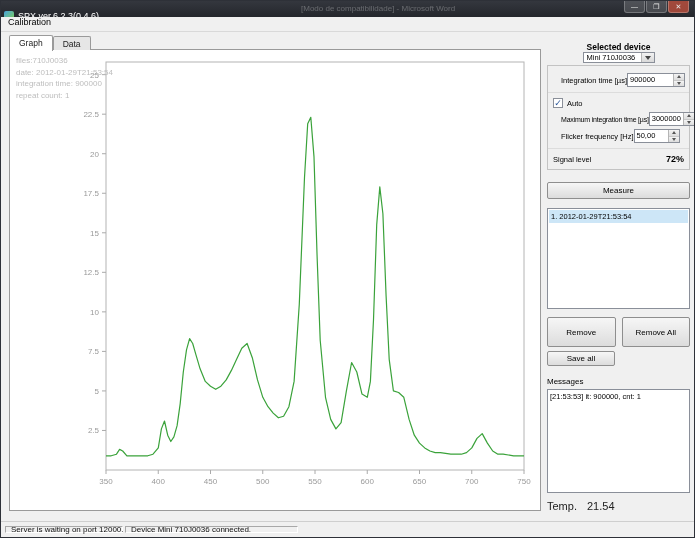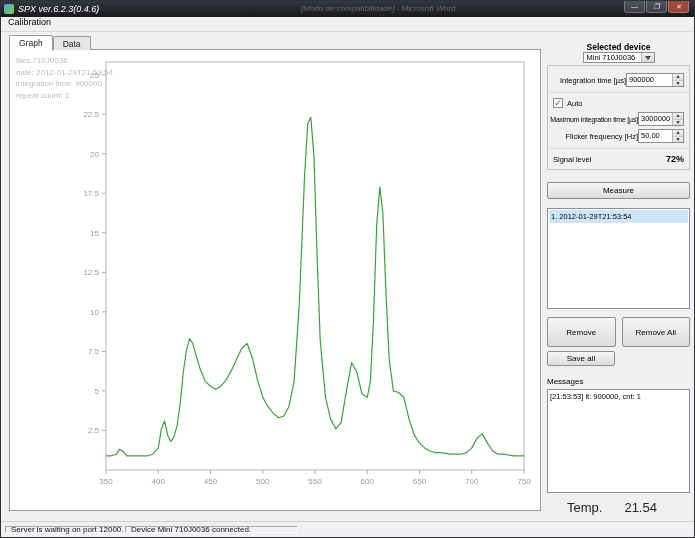--- a/index.html
+++ b/index.html
@@ -4,23 +4,23 @@
 <style>
   * { margin:0; padding:0; box-sizing:border-box; }
   html,body { background:#888; }
   body { font-family:"Liberation Sans", sans-serif; }
   .window {
     position:relative; width:695px; height:538px;
     background:#f0f0f0; border:1px solid #2e3138; overflow:hidden;
   }
   
   .titlebar {
-    position:absolute; left:0; top:0; width:100%; height:16px;
+    position:absolute; left:0; top:0; width:100%; height:29px;
     background:linear-gradient(#34373e,#17191d);
-    display:flex; align-items:center; color:#fff;font-style:italic;
+    display:flex; align-items:center; color:#fff;
   }
   .app-icon { width:10px; height:10px; margin:0 4px 0 3px;
     background:linear-gradient(135deg,#4aa3e0,#7fd24a); border-radius:2px; }
   .title-text { font-size:9px; white-space:nowrap; }
   .ghost-title { position:absolute; left:300px; top:3px; font-size:8px;
     color:rgba(255,255,255,0.28); white-space:nowrap; }
   .win-buttons { position:absolute; right:5px; top:0; display:flex; }
   .win-btn { width:21px; height:12px; margin-left:1px; font-size:7px; line-height:12px;
     text-align:center; color:#e8e8e8; background:rgba(255,255,255,0.14);
     border:1px solid rgba(255,255,255,0.25); border-top:none; border-radius:0 0 3px 3px; cursor:default; }
@@ -46,21 +46,21 @@
   .device-row { display:flex; align-items:center; justify-content:space-between; height:16px;flex-direction:column; }
   .device-label { font-weight:bold; font-size:8.5px; white-space:nowrap; }
   .combo { width:72px; height:15px; background:#fff; border:1px solid #8a8f99;
     display:flex; align-items:center; font-size:7.5px; }
   .combo-text { flex:1; padding-left:3px; white-space:nowrap; overflow:hidden; }
   .combo-arrow { width:13px; height:100%; display:flex; align-items:center; justify-content:center;
     background:linear-gradient(#f2f2f2,#d9d9d9); border-left:1px solid #b5b5b5; }
   .tri-down { width:0; height:0; border-left:3px solid transparent;
     border-right:3px solid transparent; border-top:4px solid #444; }
   .groupbox { margin-top:7px; border:1px solid #c3c3c3; padding:4px 5px 5px 5px; background:#f0f0f0; }
-  .field-row { display:flex; align-items:center; justify-content:flex-end; margin:3px 0; min-height:14px; }
+  .field-row { display:flex; align-items:center; justify-content:space-between; margin:3px 8px; min-height:14px; }
   .field-label { font-size:7.5px; white-space:nowrap; }
   .field-label.small { font-size:7px; letter-spacing:-0.2px; }
   .divider { border-top:1px solid #dcdcdc; margin:5px -5px; }
   .spin { display:flex; width:58px; height:14px; border:1px solid #8a8f99; background:#fff; flex-shrink:0; }
   .spin.narrow { width:46px; }
   .spin-value { flex:1; font-size:7.5px; line-height:12px; padding-left:2px; overflow:hidden; white-space:nowrap; }
   .spin-arrows { width:11px; display:flex; flex-direction:column; border-left:1px solid #b5b5b5; }
   .spin-up,.spin-down { flex:1; display:flex; align-items:center; justify-content:center;
     background:linear-gradient(#f4f4f4,#dcdcdc); }
   .spin-up { border-bottom:1px solid #c8c8c8; }
@@ -78,21 +78,21 @@
   .measure-btn { margin-top:12px; width:100%; height:17px; }
   .listbox { margin-top:9px; height:101px; border:1px solid #8a8f99; background:#fff; padding:1px; overflow:hidden; }
   .list-item { height:13px; line-height:13px; padding:0 2px; font-size:7.5px; white-space:nowrap; }
   .list-item.selected { background:#cde6f7; }
   .btn-row { display:flex; gap:6px; margin-top:8px; }
   .btn-row .btn { flex:1; height:30px; }
   .save-btn { margin-top:4px; width:68px; height:15px; }
   .messages-label { margin-top:11px; font-size:8px; }
   .messages-box { margin-top:3px; height:104px; border:1px solid #8a8f99; background:#fff;
     padding:2px; font-size:7.5px; overflow:hidden; }
-  .temp-row { margin-top:7px; display:flex; gap:22px; font-size:13px; color:#222;margin-left:20px; }
+  .temp-row { margin-top:7px; display:flex; gap:10px; font-size:11px; color:#222; }
   
   .statusbar { position:absolute; left:0; bottom:0; width:100%; height:16px;
     background:#f0f0f0; border-top:1px solid #cfcfcf; display:flex; align-items:stretch; padding:4px; gap:2px; }
   .status-cell { font-size:8px; display:flex; align-items:center; padding:0 5px;
     border:1px solid; border-color:#a8a8a8 #ffffff #ffffff #a8a8a8; color:#111; white-space:nowrap; }
   .status-cell.c1 { width:118px; }
   .status-cell.c2 { width:173px; }
 </style>
 </head>
 <body>

